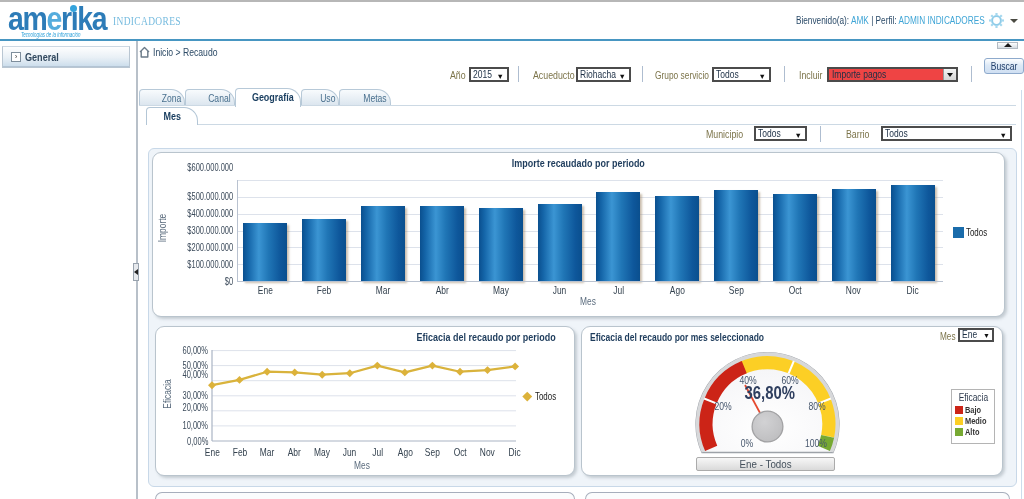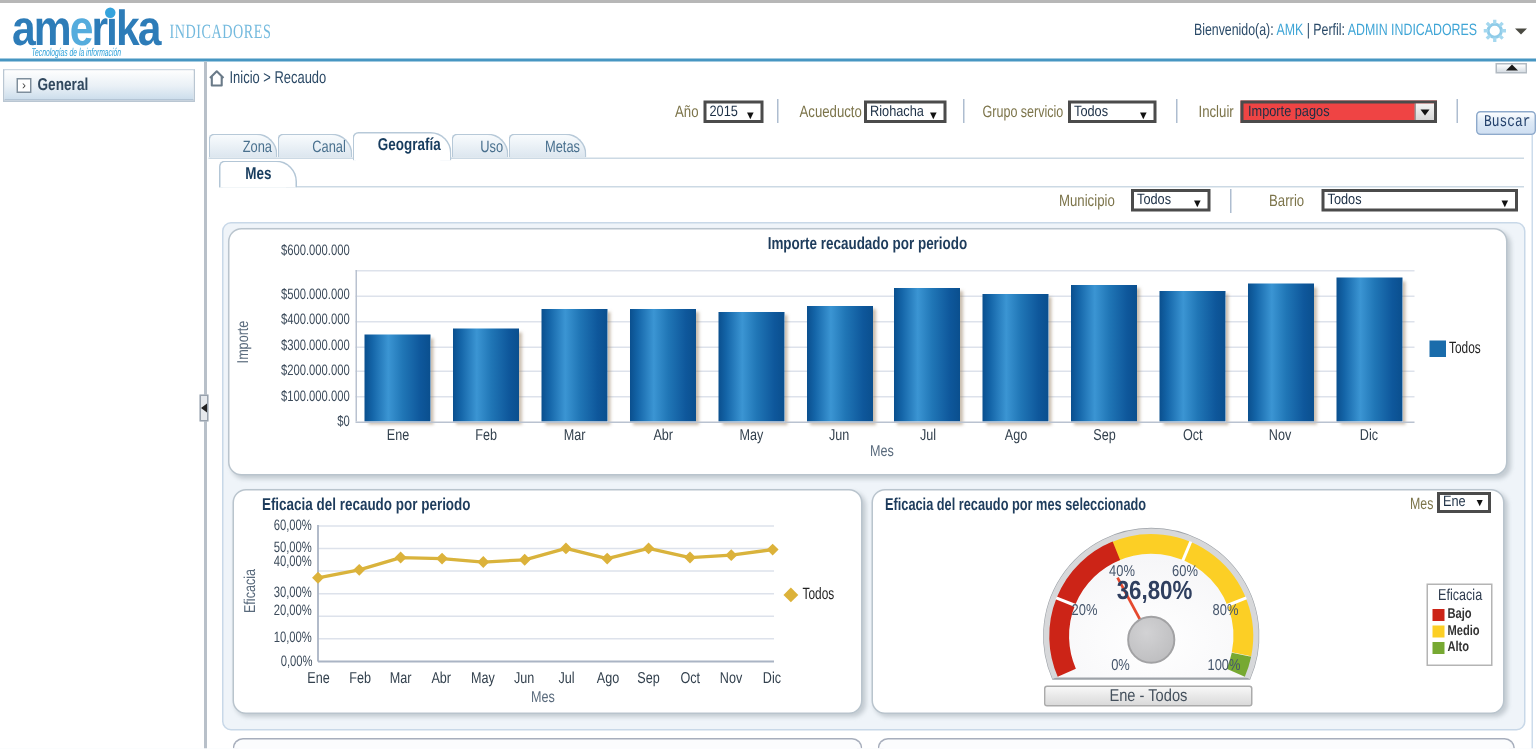--- a/index.html
+++ b/index.html
@@ -37,21 +37,21 @@
 #homeico { left:138px; top:46px; }
 #collbtn { left:997px; top:42px; width:21px; height:7px; background:linear-gradient(#ffffff,#d6dde3); border:1px solid #b2bac2; }
 #collbtn::before { content:""; position:absolute; left:6px; top:0px; width:0; height:0; border-left:4px solid transparent; border-right:4px solid transparent; border-bottom:4px solid #1a1a1a; }
 .flabel { position:absolute; top:69px; font-size:11px; color:#7c744a; transform:scaleX(.8); transform-origin:0 50%; white-space:nowrap; }
 .fsel { position:absolute; top:67px; height:15px; background:#fff; border:2px solid #4b4b4b; font-size:10px; color:#1c2f45; line-height:11px; padding:0 2px; }
 .fsel .ar { position:absolute; right:3px; top:1.5px; font-size:7.5px; color:#111; }
 .fsel .tx { display:inline-block; transform:scaleX(.85); transform-origin:0 50%; }
 .fsep { position:absolute; top:66px; width:1px; height:16px; background:#aebdd0; }
 .flabel2 { position:absolute; top:128px; font-size:11px; color:#7c744a; transform:scaleX(.8); transform-origin:0 50%; }
 .fsel2 { position:absolute; top:126px; height:15px; background:#fff; border:2px solid #4b4b4b; font-size:10px; color:#1c2f45; line-height:11px; padding:0 2px; }
-#buscar { left:984px; top:74px; width:40px; height:16px; background:linear-gradient(#fdfeff,#dde9f6 45%,#cfdff2); border:1px solid #8eaacc; border-radius:3px; font-size:11px; color:#23406b; text-align:center; line-height:14px;font-family:Liberation Mono, monospace; }
+#buscar { left:984px; top:58px; width:40px; height:16px; background:linear-gradient(#fdfeff,#dde9f6 45%,#cfdff2); border:1px solid #8eaacc; border-radius:3px; font-size:11px; color:#23406b; text-align:center; line-height:14px; }
 #combo { left:827px; top:67px; width:131px; height:15px; background:#ef4444; border:2px solid #4b4b4b; font-size:10px; color:#1c2f45; line-height:11px; padding:0 3px; }
 #combo .btn { position:absolute; right:0; top:0; width:13px; height:11px; background:linear-gradient(#f4f4f4,#d6d6d6); border-left:1px solid #999; }
 #combo .btn::before { content:""; position:absolute; left:3px; top:4px; width:0; height:0; border-left:3.5px solid transparent; border-right:3.5px solid transparent; border-top:4px solid #111; }
 
 .tab { position:absolute; top:89px; height:16px; background:linear-gradient(#f8fbfd,#dce6ef); border:1px solid #b7c9d8; border-bottom:none; border-radius:4px 14px 0 0; font-size:11px; color:#49708e; text-align:right; line-height:16px; }
 .tab.act { top:88px; height:19px; background:#fff; font-weight:bold; color:#173c5e; font-size:11.5px; z-index:3; }
 #tabline { left:139px; top:105px; width:877px; height:1px; background:#ccd9e4; }
 #mesline { left:146px; top:124px; width:870px; height:1px; background:#ccd9e4; }
 #mestab { position:absolute; left:146px; top:107px; width:52px; height:18px; background:#fff; border:1px solid #b3c6d6; border-bottom:none; border-radius:4px 14px 0 0; font-size:11.5px; font-weight:bold; color:#173c5e; text-align:center; line-height:17px; z-index:3; }
 
@@ -207,21 +207,21 @@
 <div class="bxl" style="left:652.2px"><span class="s80">Ago</span></div>
 <div class="bxl" style="left:711.0px"><span class="s80">Sep</span></div>
 <div class="bxl" style="left:769.9px"><span class="s80">Oct</span></div>
 <div class="bxl" style="left:828.7px"><span class="s80">Nov</span></div>
 <div class="bxl" style="left:887.5px"><span class="s80">Dic</span></div>
 <div class="abs" id="bmes">Mes</div>
 <div class="abs" id="bimp">Importe</div>
 <div class="abs" id="bleg"></div>
 <div class="abs" id="blegt">Todos</div>
 
-<div class="ctitle" style="left:155px; width:420px; text-align:left; top:331px;"><span class="s78c">Eficacia del recaudo por periodo</span></div>
+<div class="ctitle" style="left:155px; width:420px; text-align:right; top:331px;"><span class="s78c">Eficacia del recaudo por periodo</span></div>
 <svg class="abs" style="left:155px; top:326px;" width="420" height="150" viewBox="0 0 420 150">
 <line x1="57" x2="361" y1="99.9" y2="99.9" stroke="#dde2eb" stroke-width="1"></line>
 <line x1="57" x2="361" y1="84.8" y2="84.8" stroke="#dde2eb" stroke-width="1"></line>
 <line x1="57" x2="361" y1="69.8" y2="69.8" stroke="#dde2eb" stroke-width="1"></line>
 <line x1="57" x2="361" y1="54.7" y2="54.7" stroke="#dde2eb" stroke-width="1"></line>
 <line x1="57" x2="361" y1="39.6" y2="39.6" stroke="#dde2eb" stroke-width="1"></line>
 <line x1="57" x2="361" y1="24.6" y2="24.6" stroke="#dde2eb" stroke-width="1"></line>
 <line x1="57" y1="24" x2="57" y2="115" stroke="#aab4c4" stroke-width="1.2"></line>
 <line x1="57" y1="115" x2="361" y2="115" stroke="#aab4c4" stroke-width="1.2"></line>
 <polyline points="57.0,59.2 84.5,53.9 112.1,45.7 139.7,46.4 167.2,48.7 194.8,47.2 222.3,39.6 249.8,46.4 277.4,39.6 305.0,45.7 332.5,44.1 360.1,40.4" fill="none" stroke="#d9b33c" stroke-width="2.2" stroke-linejoin="round"></polyline>

